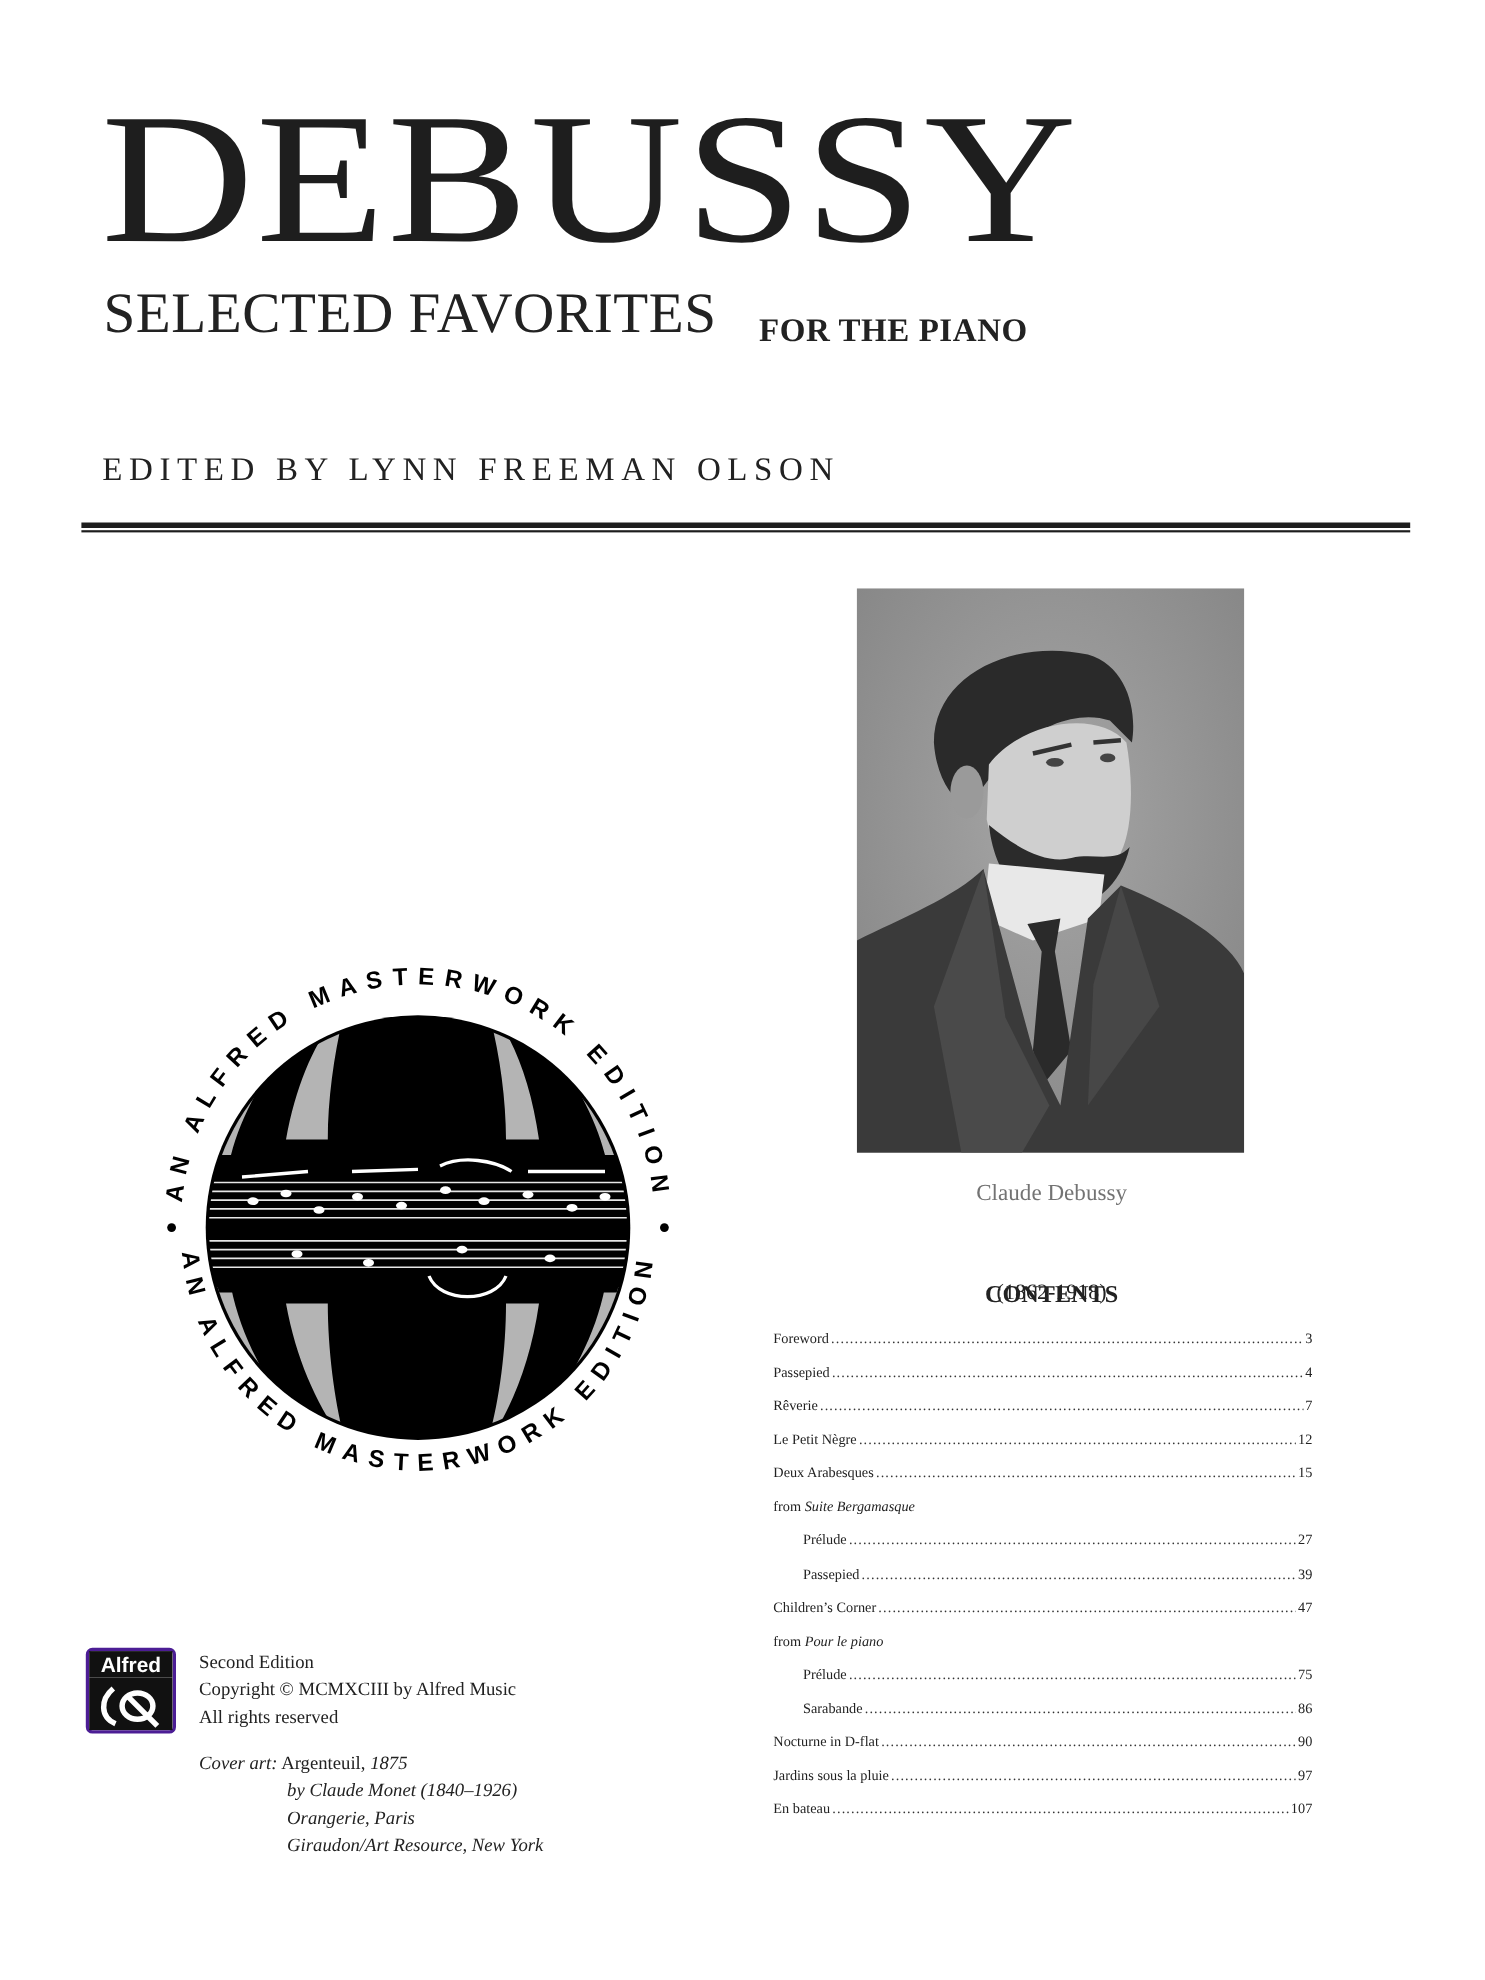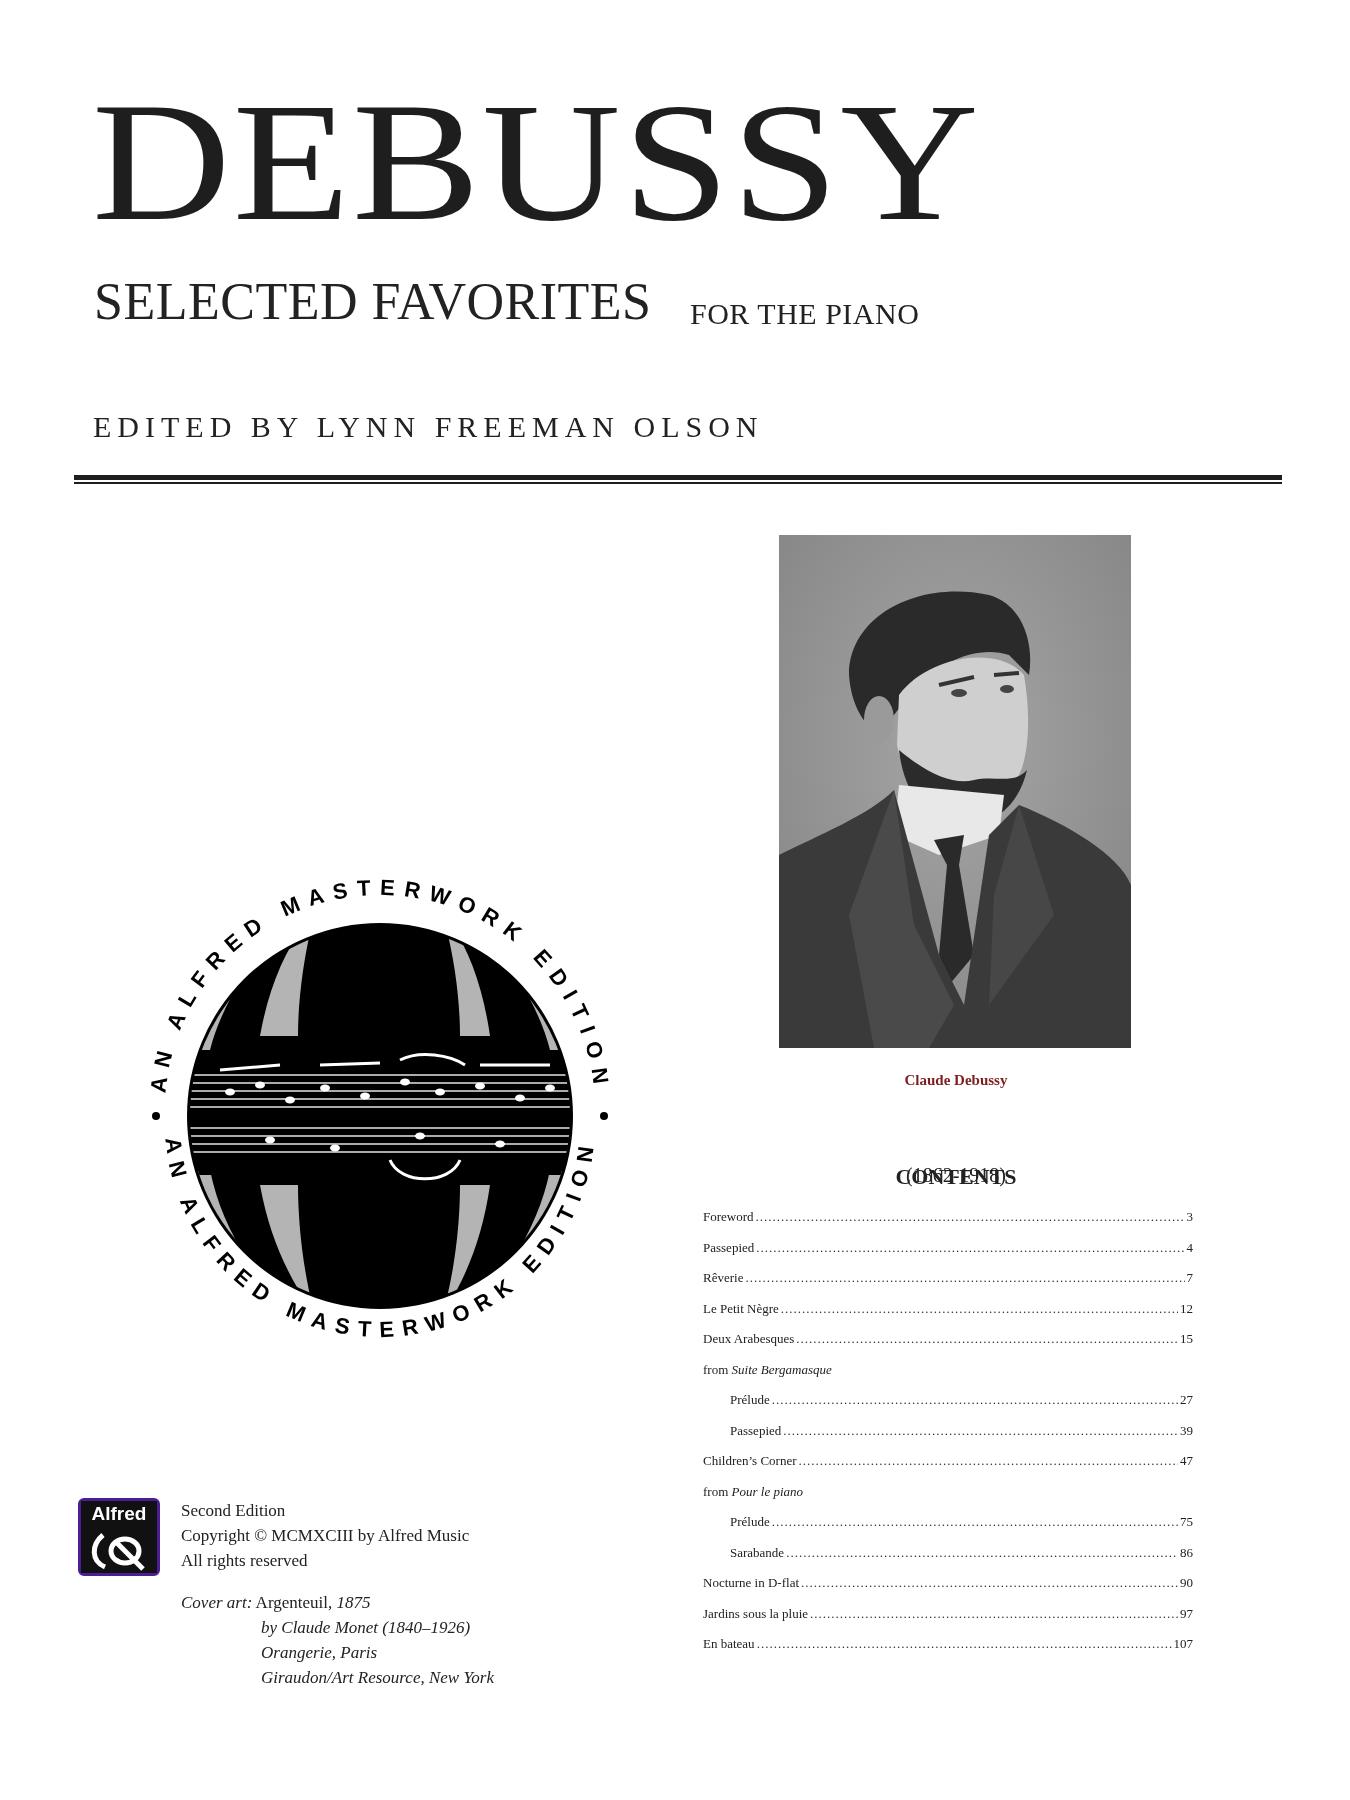--- a/index.html
+++ b/index.html
@@ -8,41 +8,41 @@
       position: relative; overflow: hidden;
       font-family: "Liberation Serif", "DejaVu Serif", serif; color: #222;
     }
     .title {
       position: absolute; left: 92px; top: 78px;
       font-size: 192px; line-height: 1; letter-spacing: 2px;
       font-weight: normal; color: #1e1e1e;
       transform: scaleY(0.88); transform-origin: left top;
     }
     .subtitle {
-      position: absolute; left: 94px; top: 272px;
+      position: absolute; left: 94px; top: 256px;
       font-size: 52px; color: #222; letter-spacing: 0.5px;
     }
     .subtitle2 {
-      position: absolute; left: 690px; top: 297px;
-      font-size: 30px; font-weight: normal; color: #222; letter-spacing: 0.5px;
+      position: absolute; left: 690px; top: 284px;
+      font-size: 30px; font-weight: bold; color: #222; letter-spacing: 0.5px;
     }
     .editor {
       position: absolute; left: 93px; top: 410px;
       font-size: 30px; letter-spacing: 6px; color: #222;
     }
     .rule1 { position: absolute; left: 74px; top: 475px; width: 1208px; height: 5px; background: #1e1e1e; }
     .rule2 { position: absolute; left: 74px; top: 482px; width: 1208px; height: 2px; background: #1e1e1e; }
 
     .portrait {
       position: absolute; left: 779px; top: 535px; width: 352px; height: 513px;
       background: #8e8e8e; overflow: hidden;
     }
     .caption-name {
       position: absolute; left: 780px; top: 1072px; width: 352px;
-      text-align: center; font-size: 15px; font-weight: bold; color: #7f1d1d;
+      text-align: center; font-size: 21px; font-weight: normal; color: #737373;
     }
     .caption-years {
       position: absolute; left: 780px; top: 1164px; width: 352px;
       text-align: center; font-size: 20px; color: #222;
     }
     .contents-title {
       position: absolute; left: 780px; top: 1164px; width: 352px;
       text-align: center; font-size: 22px; font-weight: bold; color: #222;
     }
     .toc { position: absolute; left: 703px; top: 1202px; width: 490px; }

